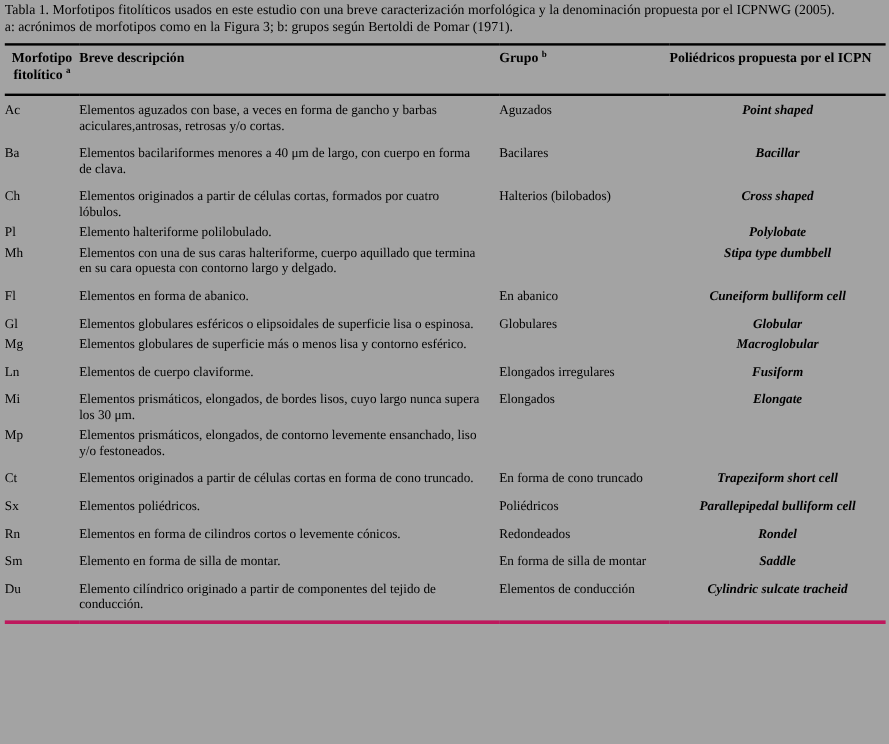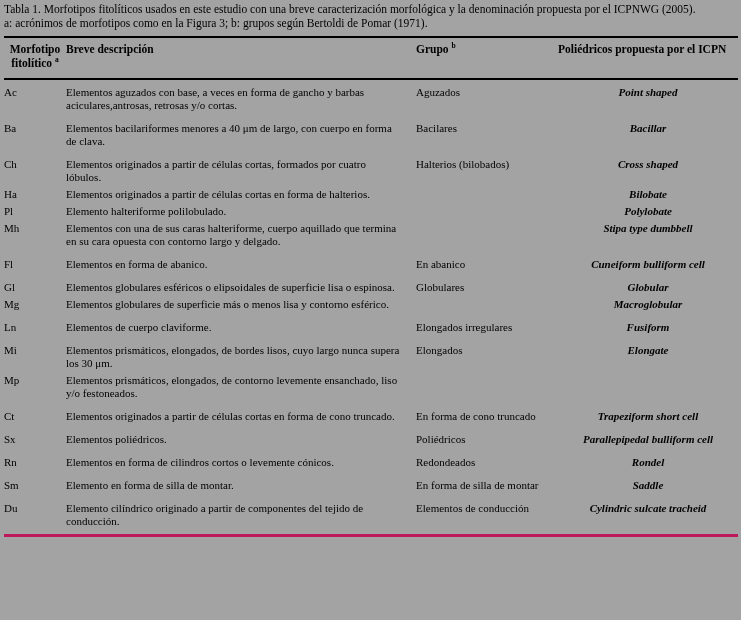--- a/index.html
+++ b/index.html
@@ -105,26 +105,20 @@
     <td class="cell-group">Bacilares</td>
     <td class="cell-icpn">Bacillar</td>
   </tr>
         <tr>
     <td class="cell-code">Ch</td>
     <td class="cell-desc">Elementos originados a partir de células cortas, formados por cuatro lóbulos.</td>
     <td class="cell-group">Halterios (bilobados)</td>
     <td class="cell-icpn">Cross shaped</td>
   </tr>
         <tr class="tight">
-    <td class="cell-code">Ha</td>
-    <td class="cell-desc">Elementos originados a partir de células cortas en forma de halterios.</td>
-    <td class="cell-group"></td>
-    <td class="cell-icpn">Bilobate</td>
-  </tr>
-        <tr class="tight">
     <td class="cell-code">Pl</td>
     <td class="cell-desc">Elemento halteriforme polilobulado.</td>
     <td class="cell-group"></td>
     <td class="cell-icpn">Polylobate</td>
   </tr>
         <tr class="tight">
     <td class="cell-code">Mh</td>
     <td class="cell-desc">Elementos con una de sus caras halteriforme, cuerpo aquillado que termina en su cara opuesta con contorno largo y delgado.</td>
     <td class="cell-group"></td>
     <td class="cell-icpn">Stipa type dumbbell</td>

